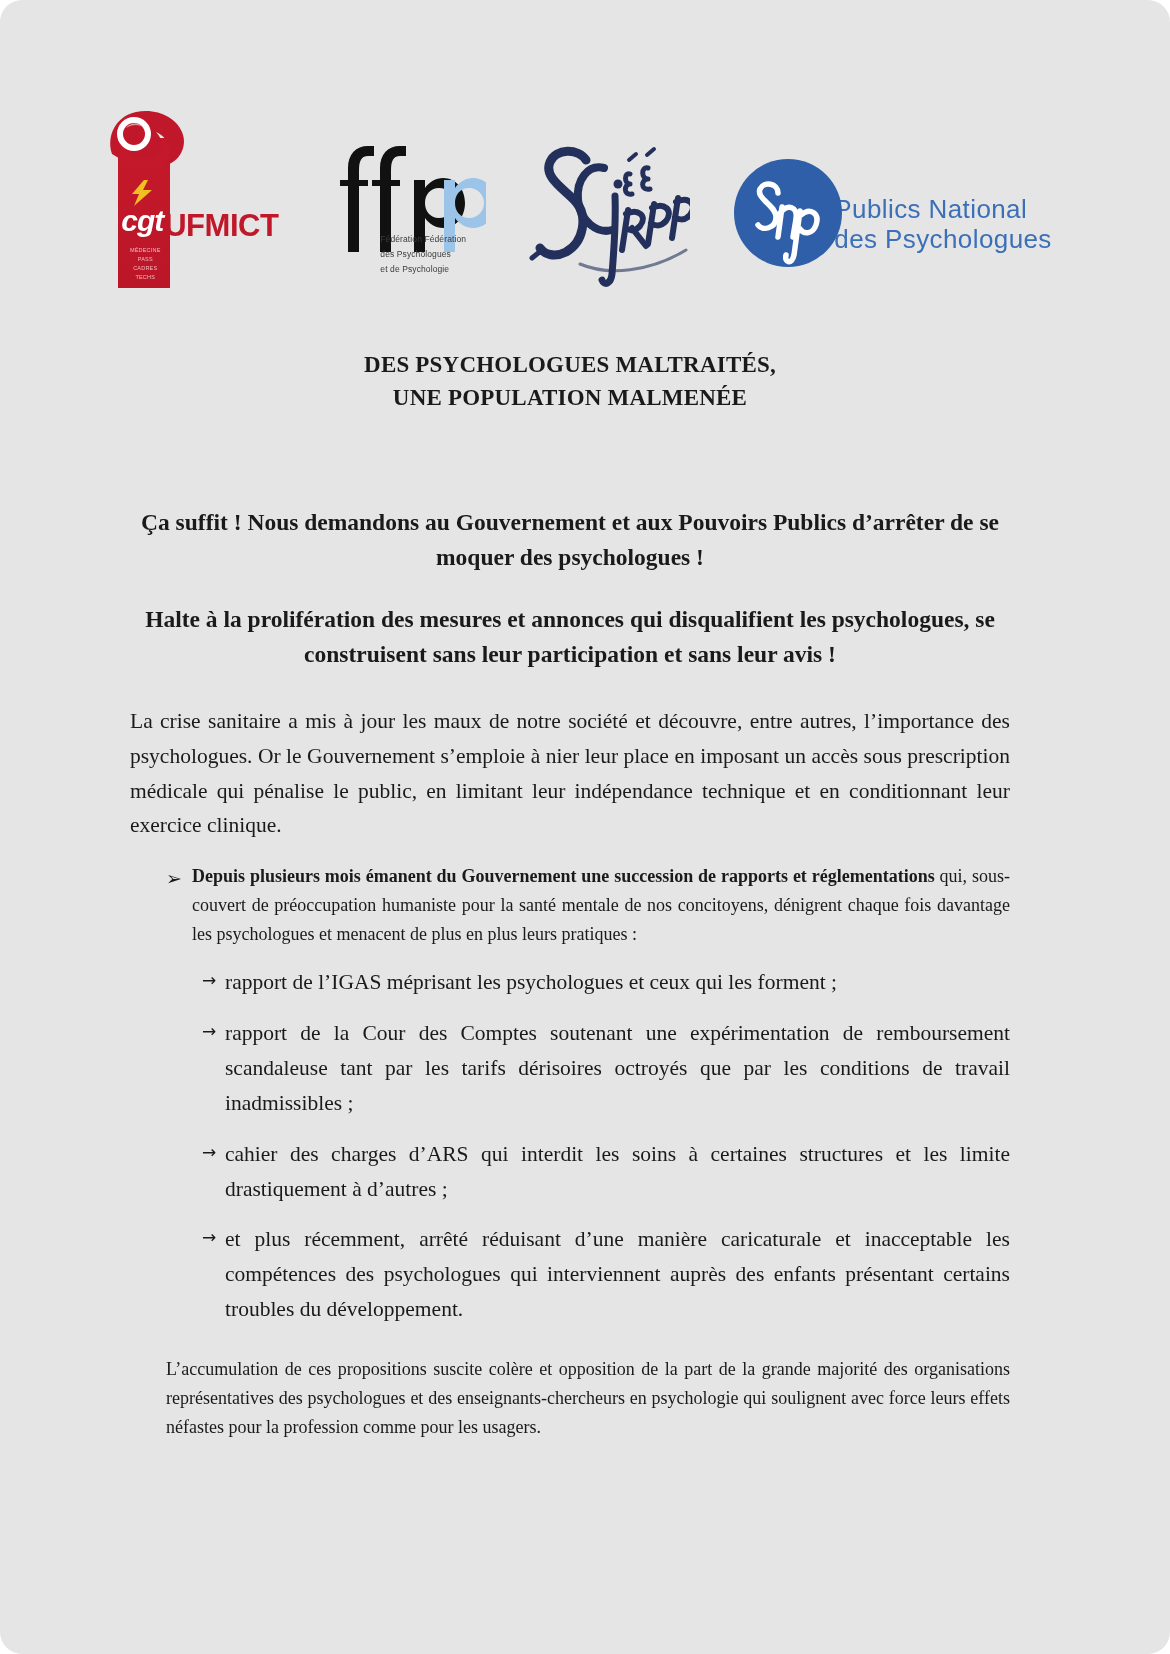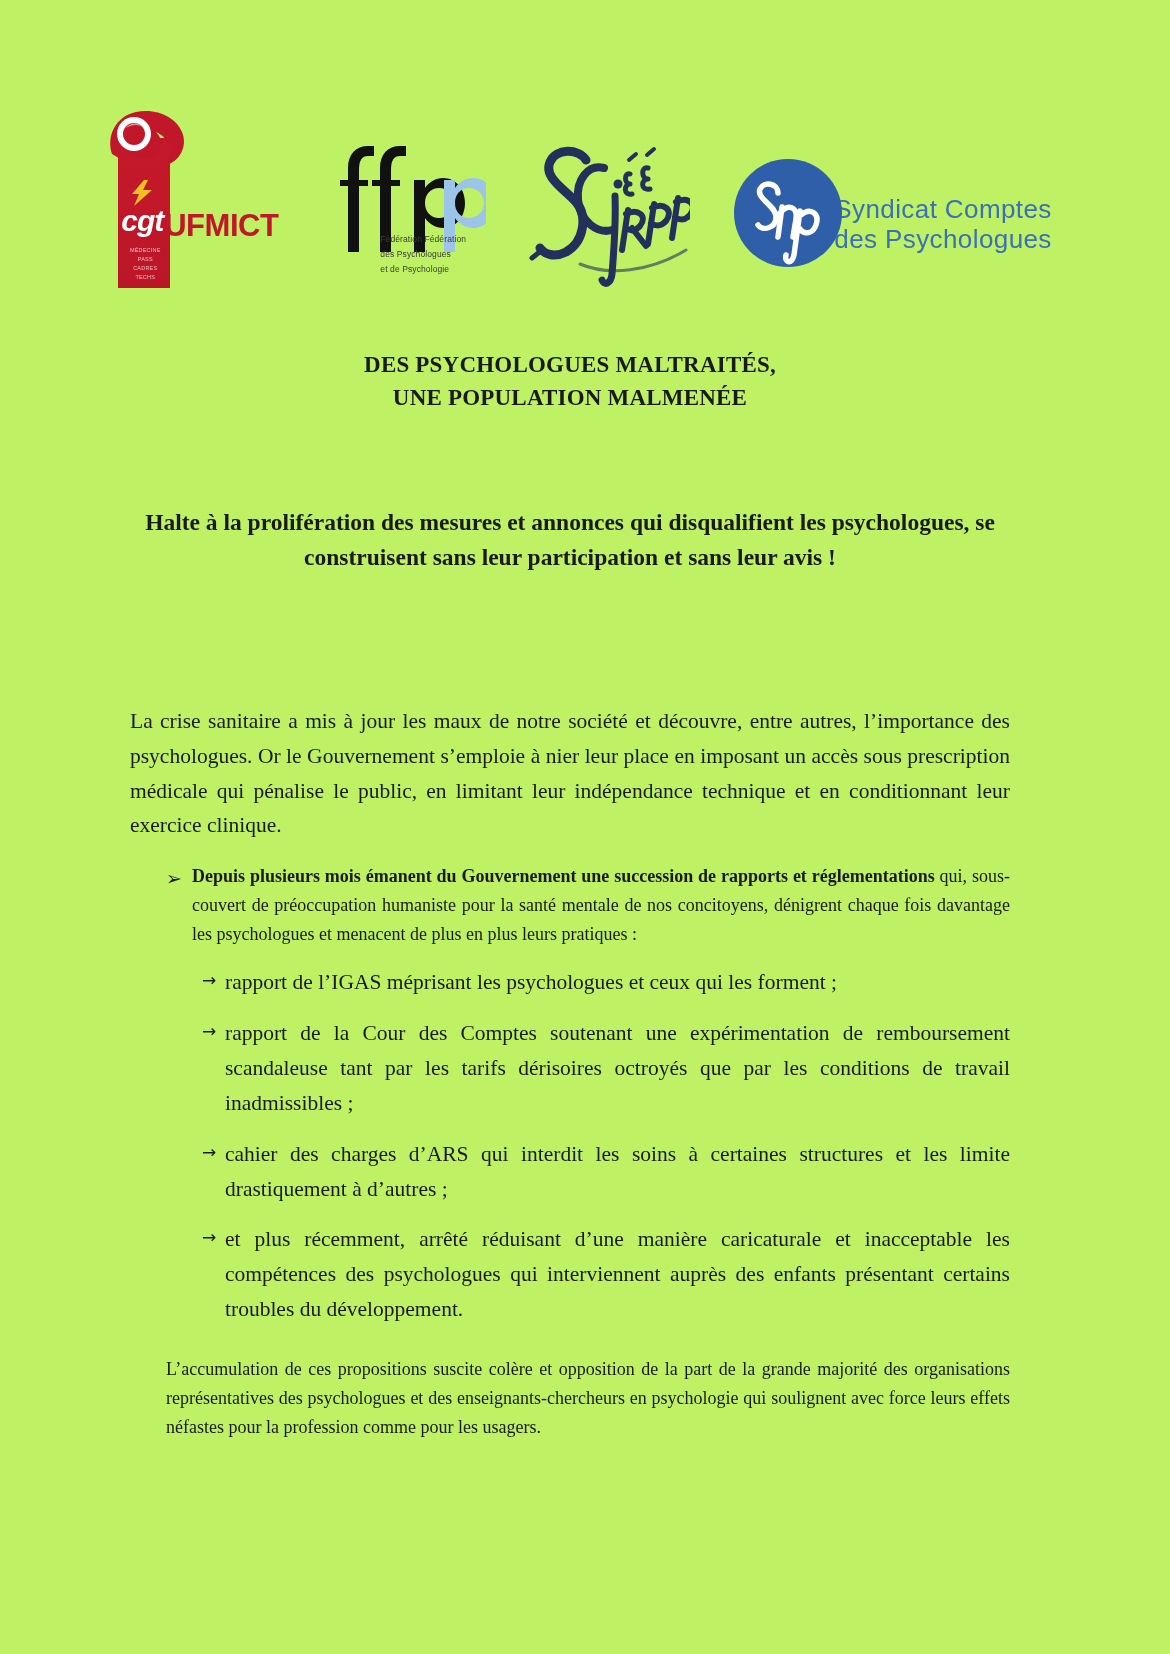--- a/index.html
+++ b/index.html
@@ -14,21 +14,22 @@
     position: relative;
     font-family: "Liberation Serif", "DejaVu Serif", serif;
     color: #1a1a1a;
     overflow: hidden;
   }
 
   .page {
     position: relative;
     width: 1170px;
     height: 1654px;
-    background: #bef264;
+    background: #e5e5e5;
+    border-radius: 22px;
   }
 
   
   .logo-band {
     position: absolute;
     top: 118px;
     left: 0;
     width: 1170px;
     height: 170px;
     display: flex;
@@ -371,35 +372,36 @@
 
             <path d="M44 34 C44 24 30 22 26 30 C22 40 42 46 42 58 C42 70 28 72 24 66"></path>
 
             <path d="M48 48 L44 78 M46 54 C54 44 64 48 62 60 L59 78"></path>
 
             <path d="M66 52 L60 96 C58 106 50 104 52 96 M67 56 C76 48 86 54 82 66 C79 75 70 76 66 70"></path>
           </g>
         </svg>
       </div>
       <div class="snp-text">
-        <div>Syndicat Comptes</div>
+        <div>Publics National</div>
         <div>des Psychologues</div>
       </div>
     </div>
 
   </div>
 
   <div class="titles">
     <h2 class="title-sub">
       <span>DES PSYCHOLOGUES MALTRAITÉS,</span><br>
       <span>UNE POPULATION MALMENÉE</span>
     </h2>
   </div>
 
   <div class="calls">
+    <p class="call-1">Ça suffit ! Nous demandons au Gouvernement et aux Pouvoirs Publics d’arrêter de se moquer des psychologues !</p>
     <p class="call-2">Halte à la prolifération des mesures et annonces qui disqualifient les psychologues, se construisent sans leur participation et sans leur avis !</p>
   </div>
 
   <p class="intro">La crise sanitaire a mis à jour les maux de notre société et découvre, entre autres, l’importance des psychologues. Or le Gouvernement s’emploie à nier leur place en imposant un accès sous prescription médicale qui pénalise le public, en limitant leur indépendance technique et en conditionnant leur exercice clinique.</p>
 
   <div class="bullets">
 
     <div class="bullet-row">
       <span class="bullet-marker">➢</span>
       <span class="bullet-body"><b>Depuis plusieurs mois émanent du Gouvernement une succession de rapports et réglementations</b><span> qui, sous-couvert de préoccupation humaniste pour la santé mentale de nos concitoyens, dénigrent chaque fois davantage les psychologues et menacent de plus en plus leurs pratiques :</span></span>

